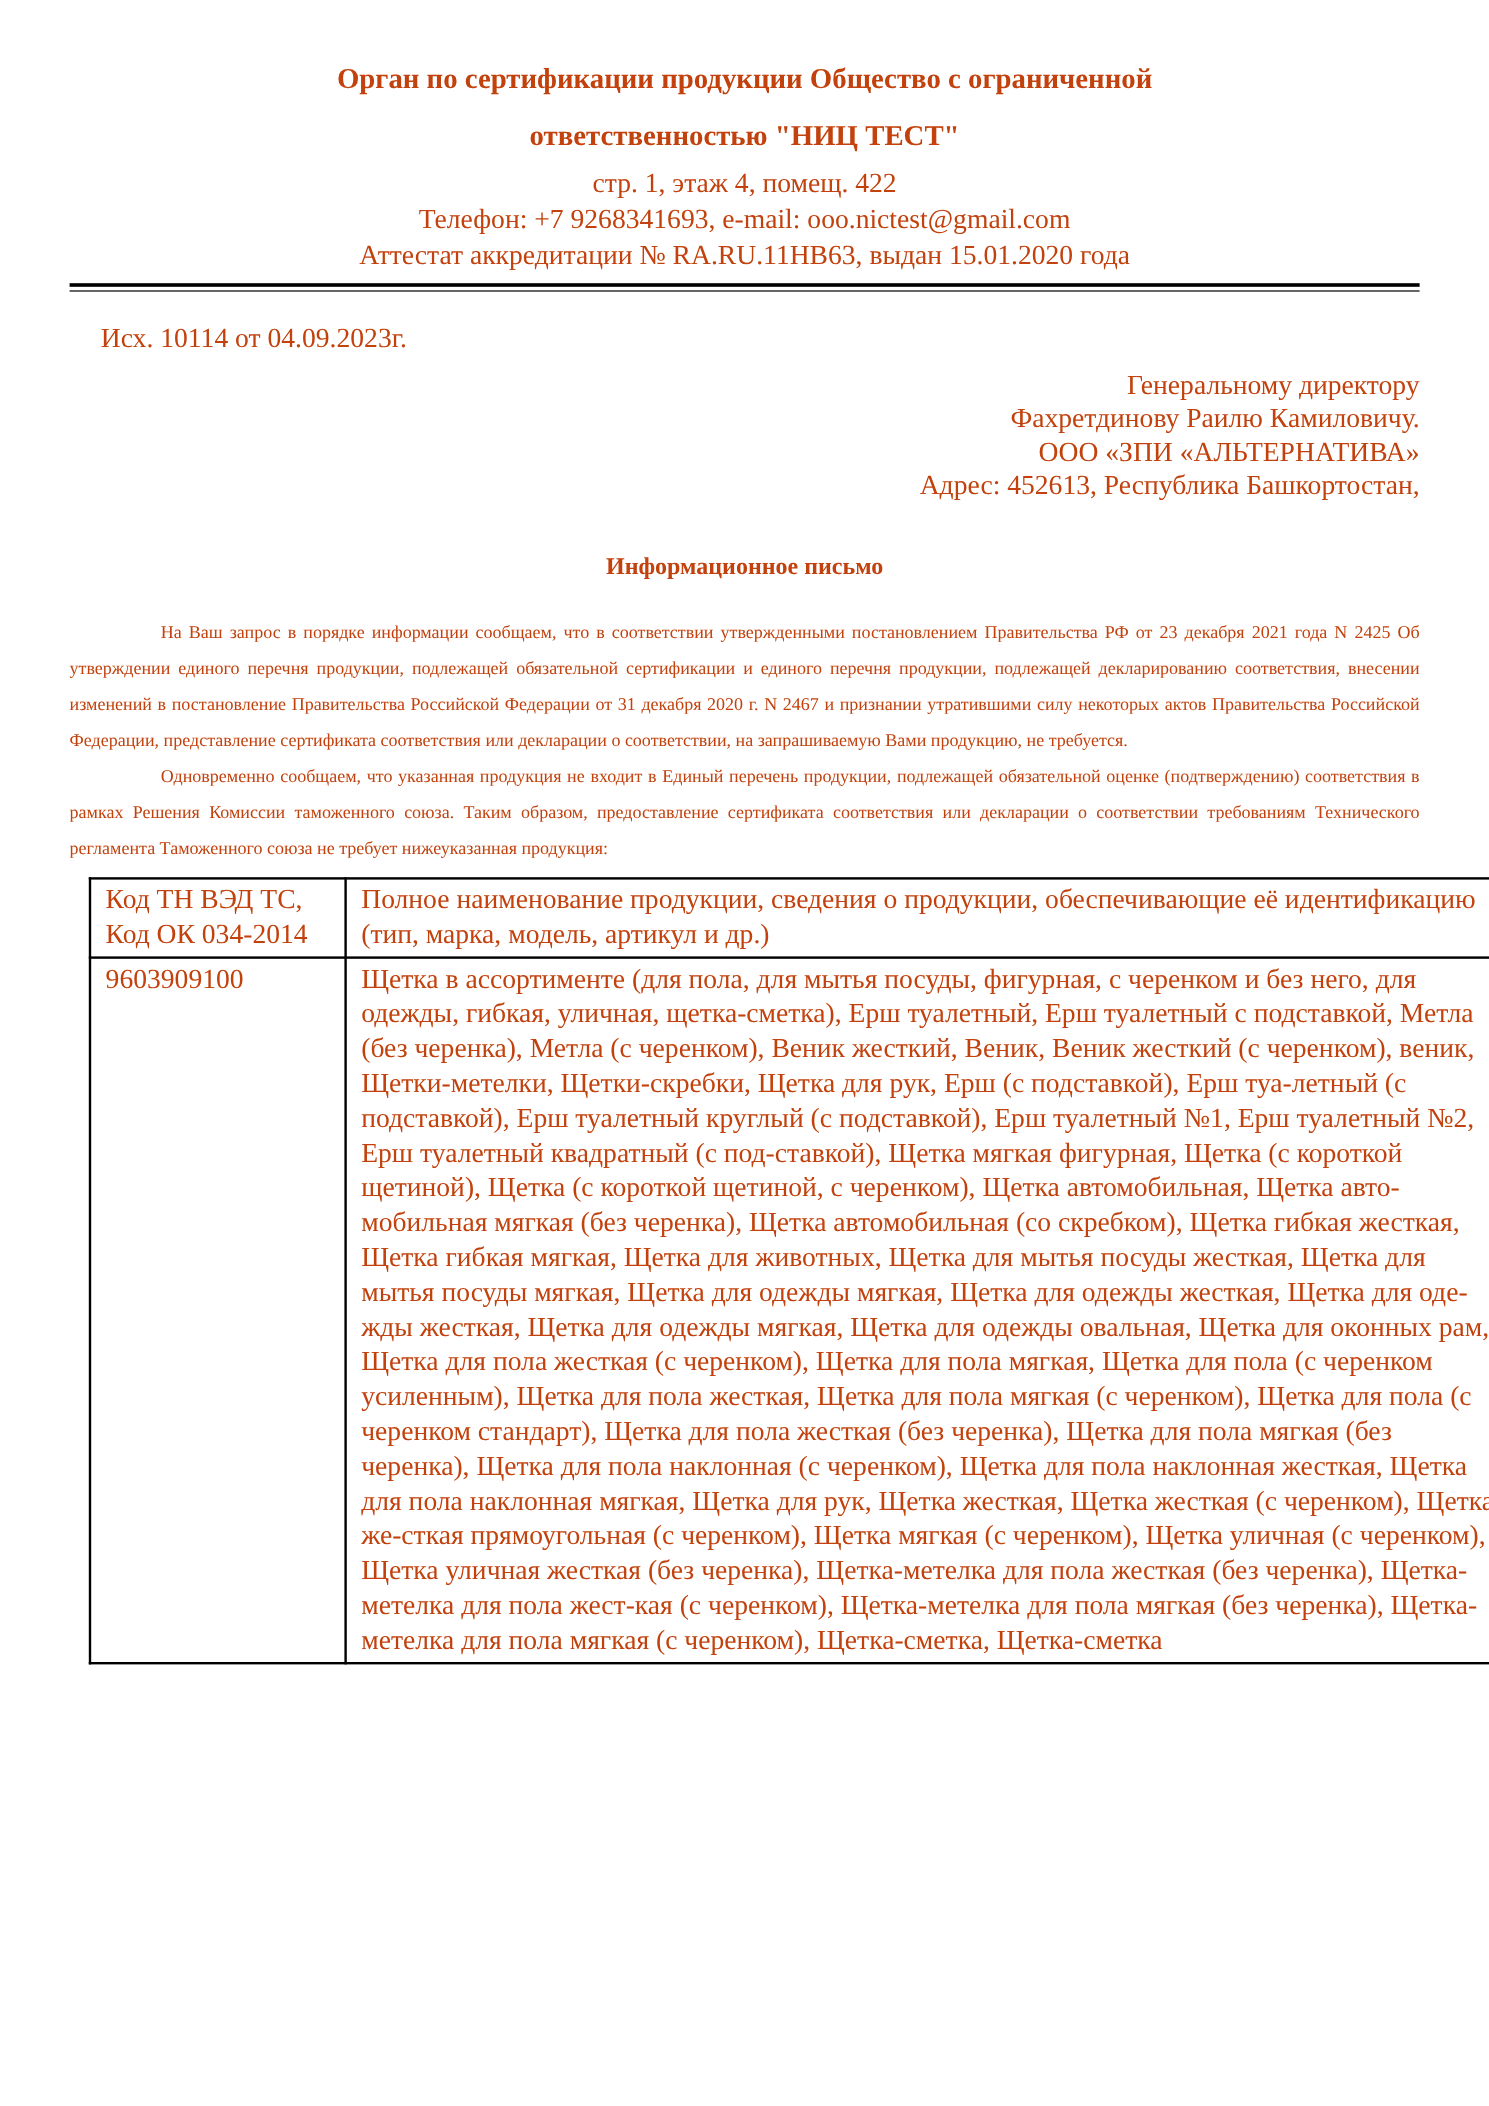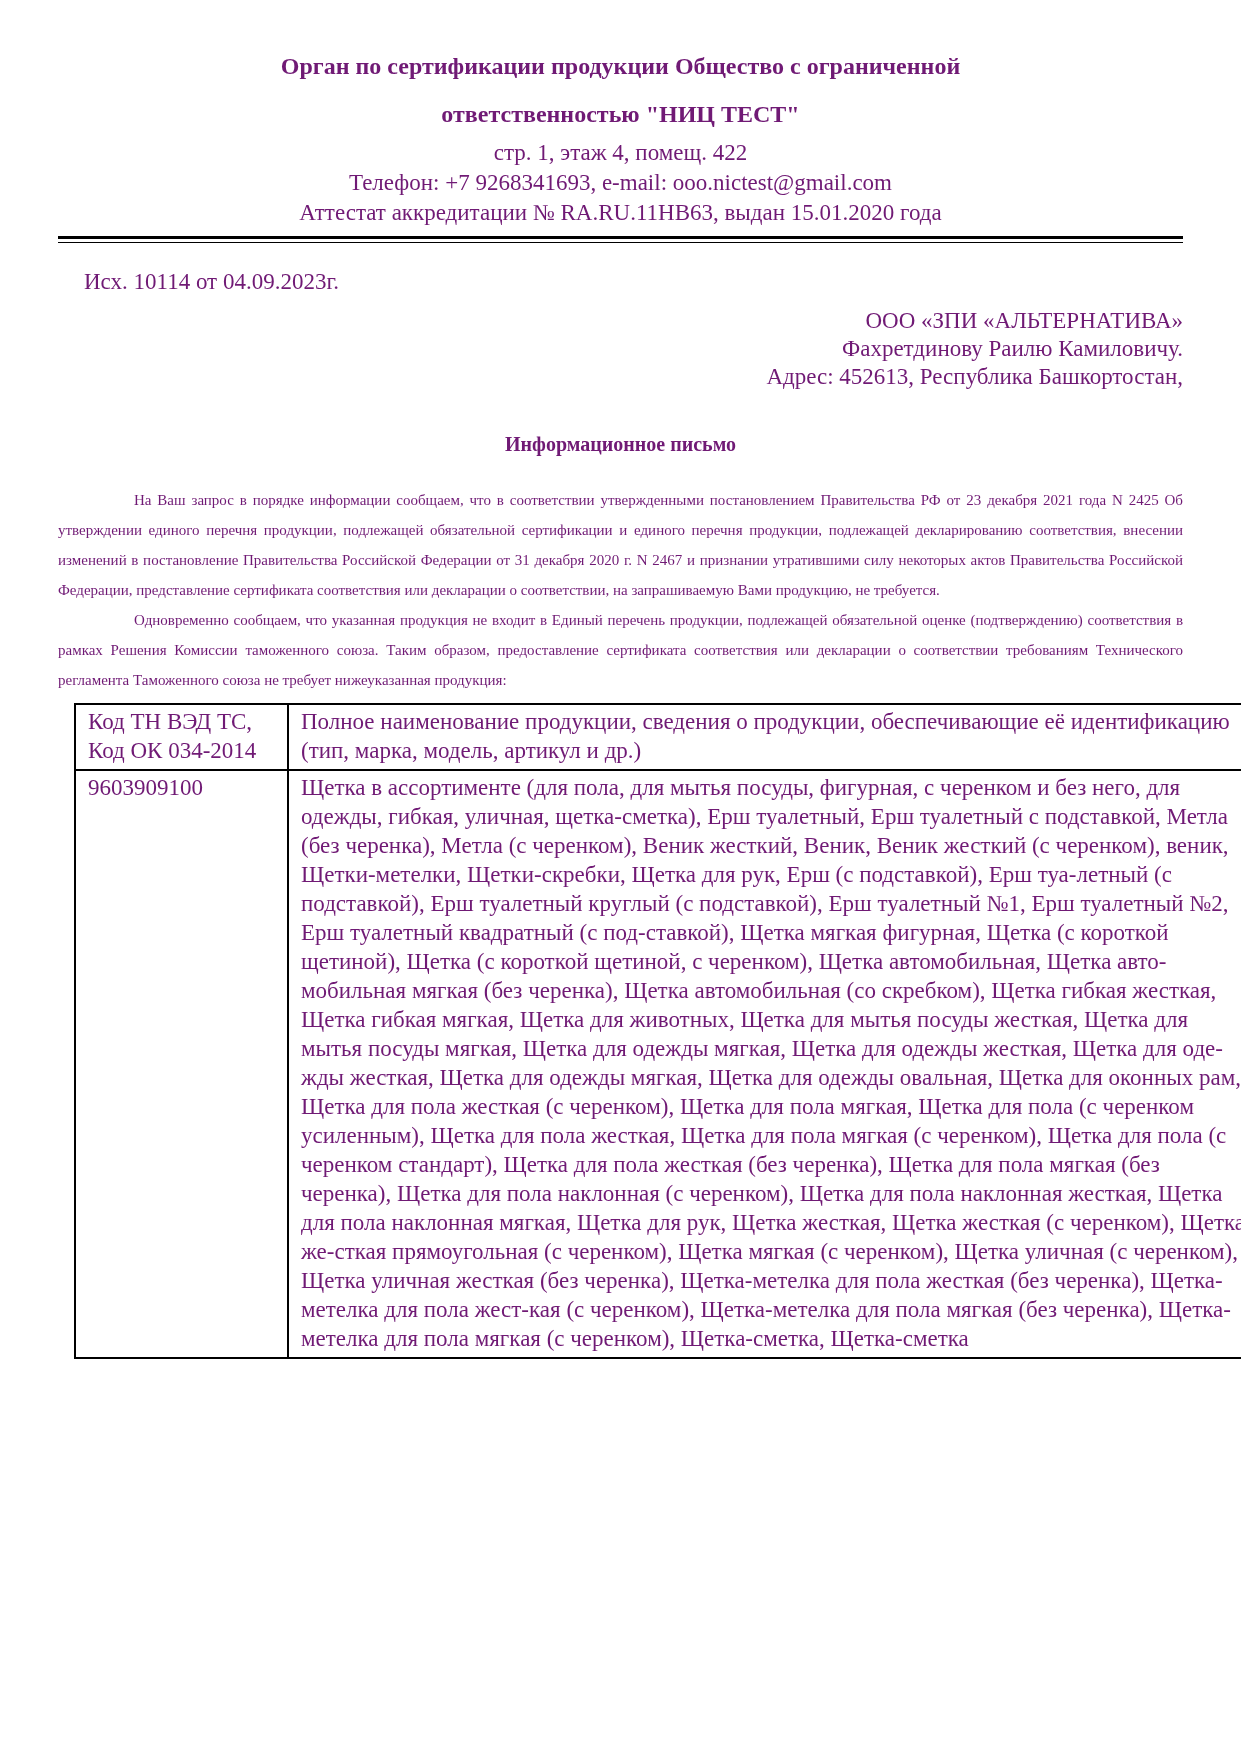--- a/index.html
+++ b/index.html
@@ -4,21 +4,21 @@
 <style>
   html, body { margin: 0; padding: 0; background: #ffffff; }
   .page {
     position: relative;
     width: 1241px;
     height: 1755px;
     box-sizing: border-box;
     margin: 0 auto;
     padding: 42px 58px 0 58px;
     background: #ffffff;
-    color: #701a75;
+    color: #c2410c;
     font-family: "Liberation Serif", "DejaVu Serif", serif;
     overflow: hidden;
   }
   .doc-title {
     text-align: center;
     font-weight: bold;
     font-size: 24px;
     line-height: 48px;
   }
   .addr {
@@ -87,22 +87,23 @@
   </header>
 
   <div class="rule">
     <div class="rule-thick"></div>
     <div class="rule-thin"></div>
   </div>
 
   <div class="ref-line">Исх. 10114 от 04.09.2023г.</div>
 
   <div class="recipient">
+    <div>Генеральному директору</div>
+    <div>Фахретдинову Раилю Камиловичу.</div>
     <div>ООО «ЗПИ «АЛЬТЕРНАТИВА»</div>
-    <div>Фахретдинову Раилю Камиловичу.</div>
     <div>Адрес: 452613, Республика Башкортостан,</div>
   </div>
 
   <div class="subject">Информационное письмо</div>
 
   <p class="body-par first">На Ваш запрос в порядке информации сообщаем, что в соответствии утвержденными постановлением Правительства РФ от 23 декабря 2021 года N 2425 Об утверждении единого перечня продукции, подлежащей обязательной сертификации и единого перечня продукции, подлежащей декларированию соответствия, внесении изменений в постановление Правительства Российской Федерации от 31 декабря 2020 г. N 2467 и признании утратившими силу некоторых актов Правительства Российской Федерации, представление сертификата соответствия или декларации о соответствии, на запрашиваемую Вами продукцию, не требуется.</p>
   <p class="body-par">Одновременно сообщаем, что указанная продукция не входит в Единый перечень продукции, подлежащей обязательной оценке (подтверждению) соответствия в рамках Решения Комиссии таможенного союза. Таким образом, предоставление сертификата соответствия или декларации о соответствии требованиям Технического регламента Таможенного союза не требует нижеуказанная продукция:</p>
 
   <table class="products">
     <colgroup>

